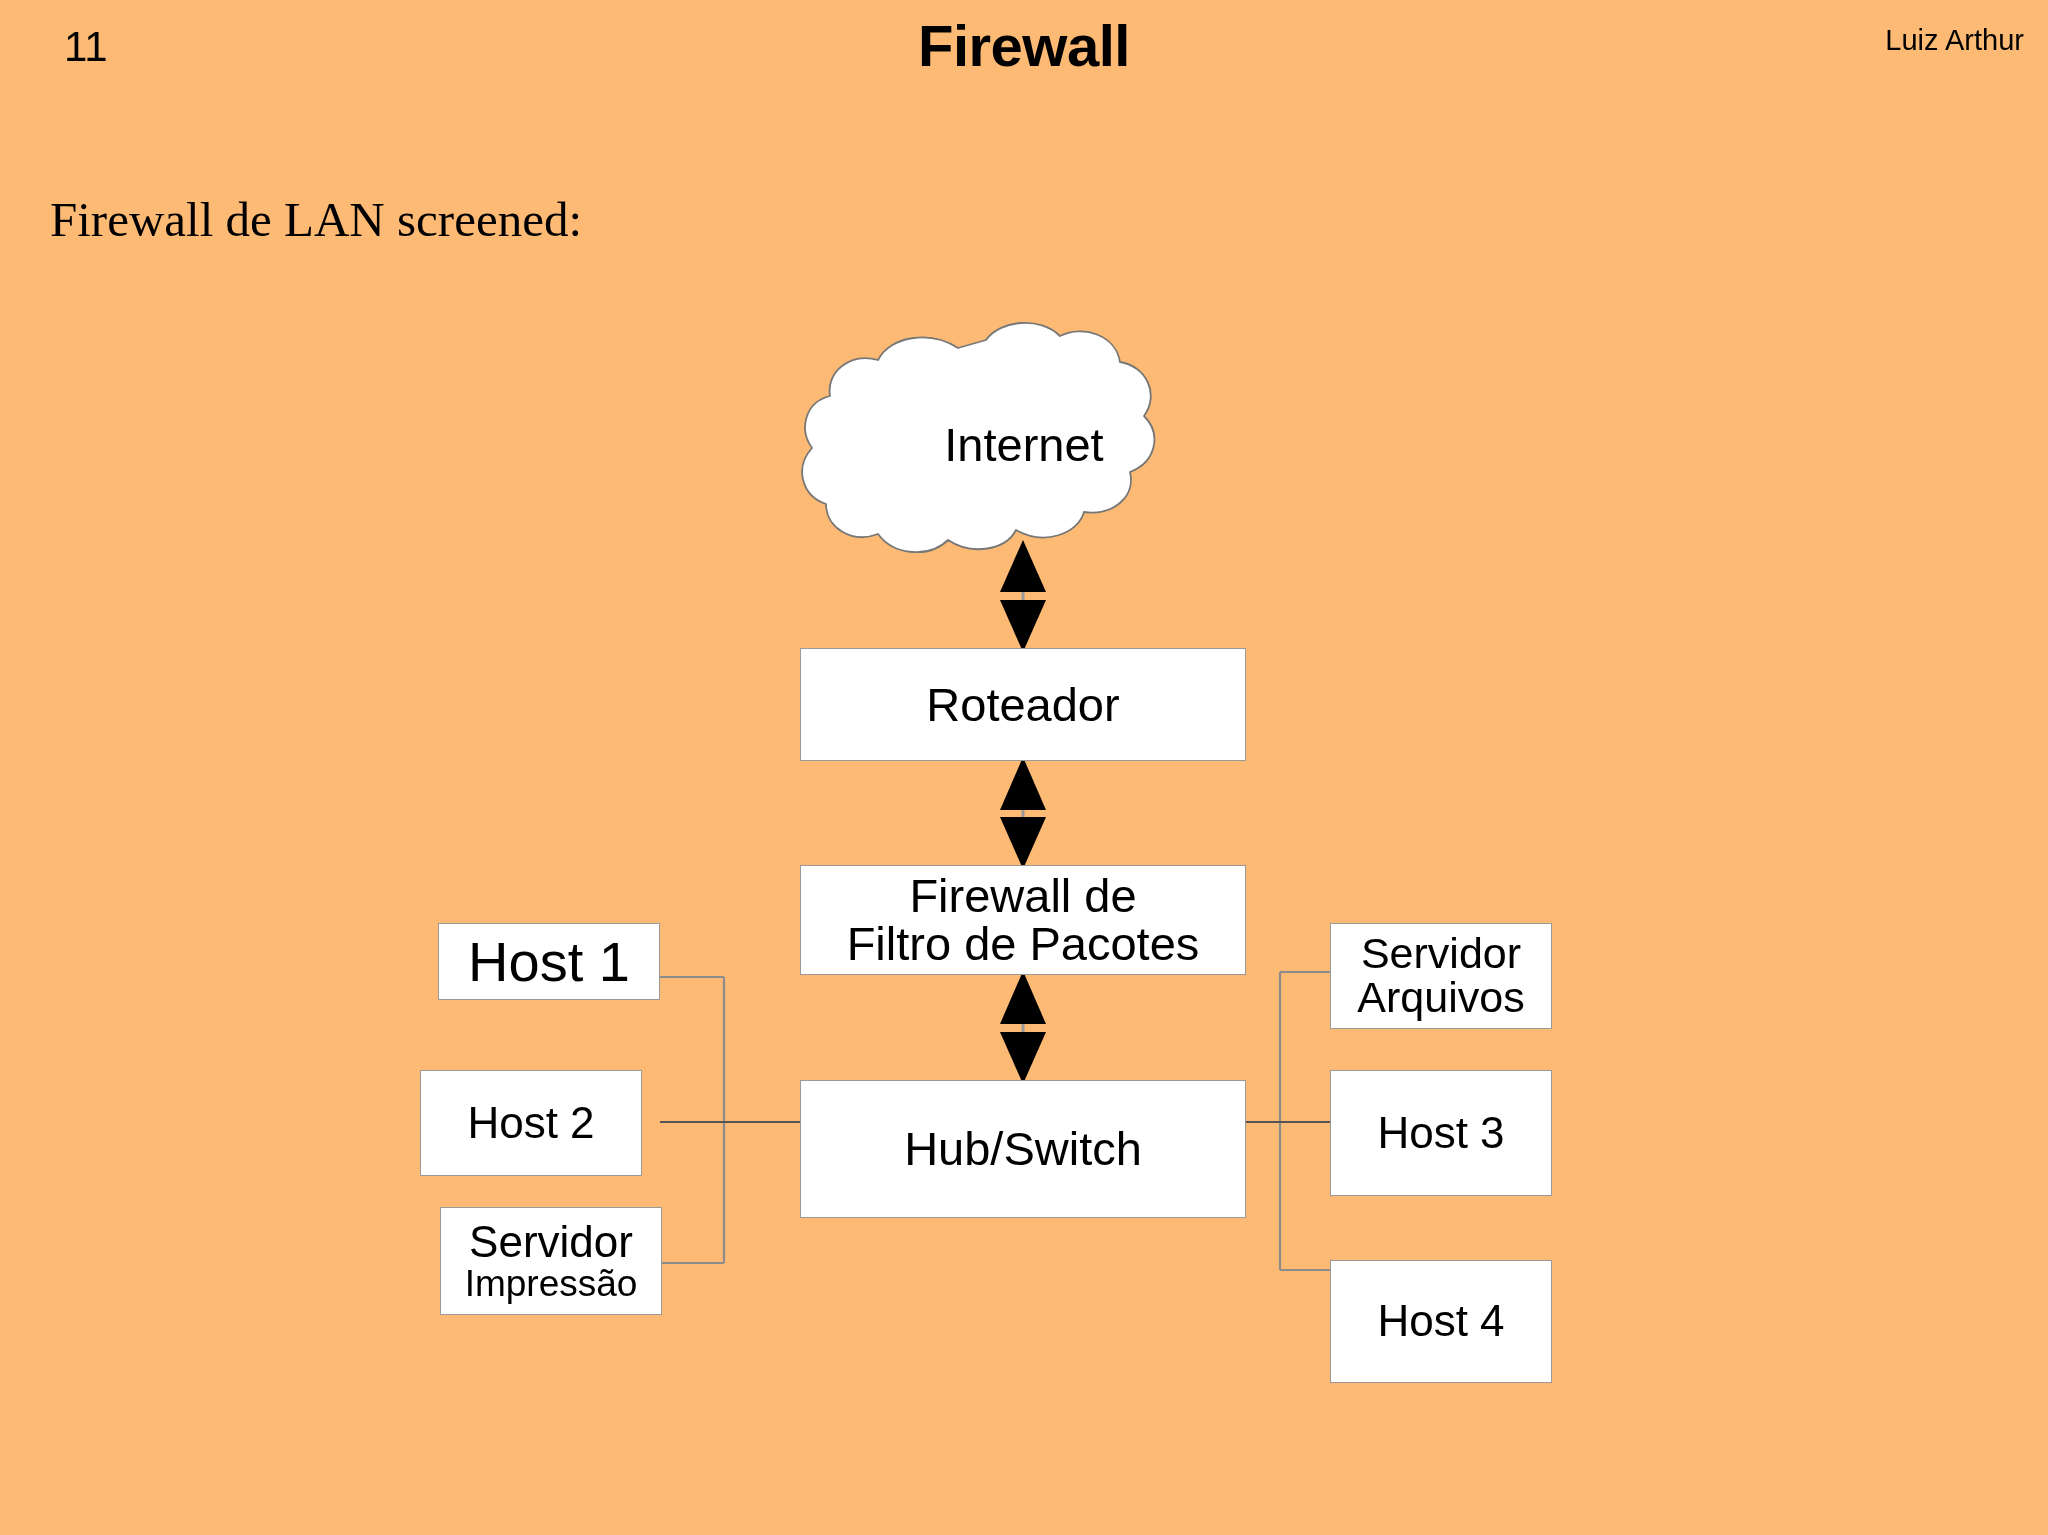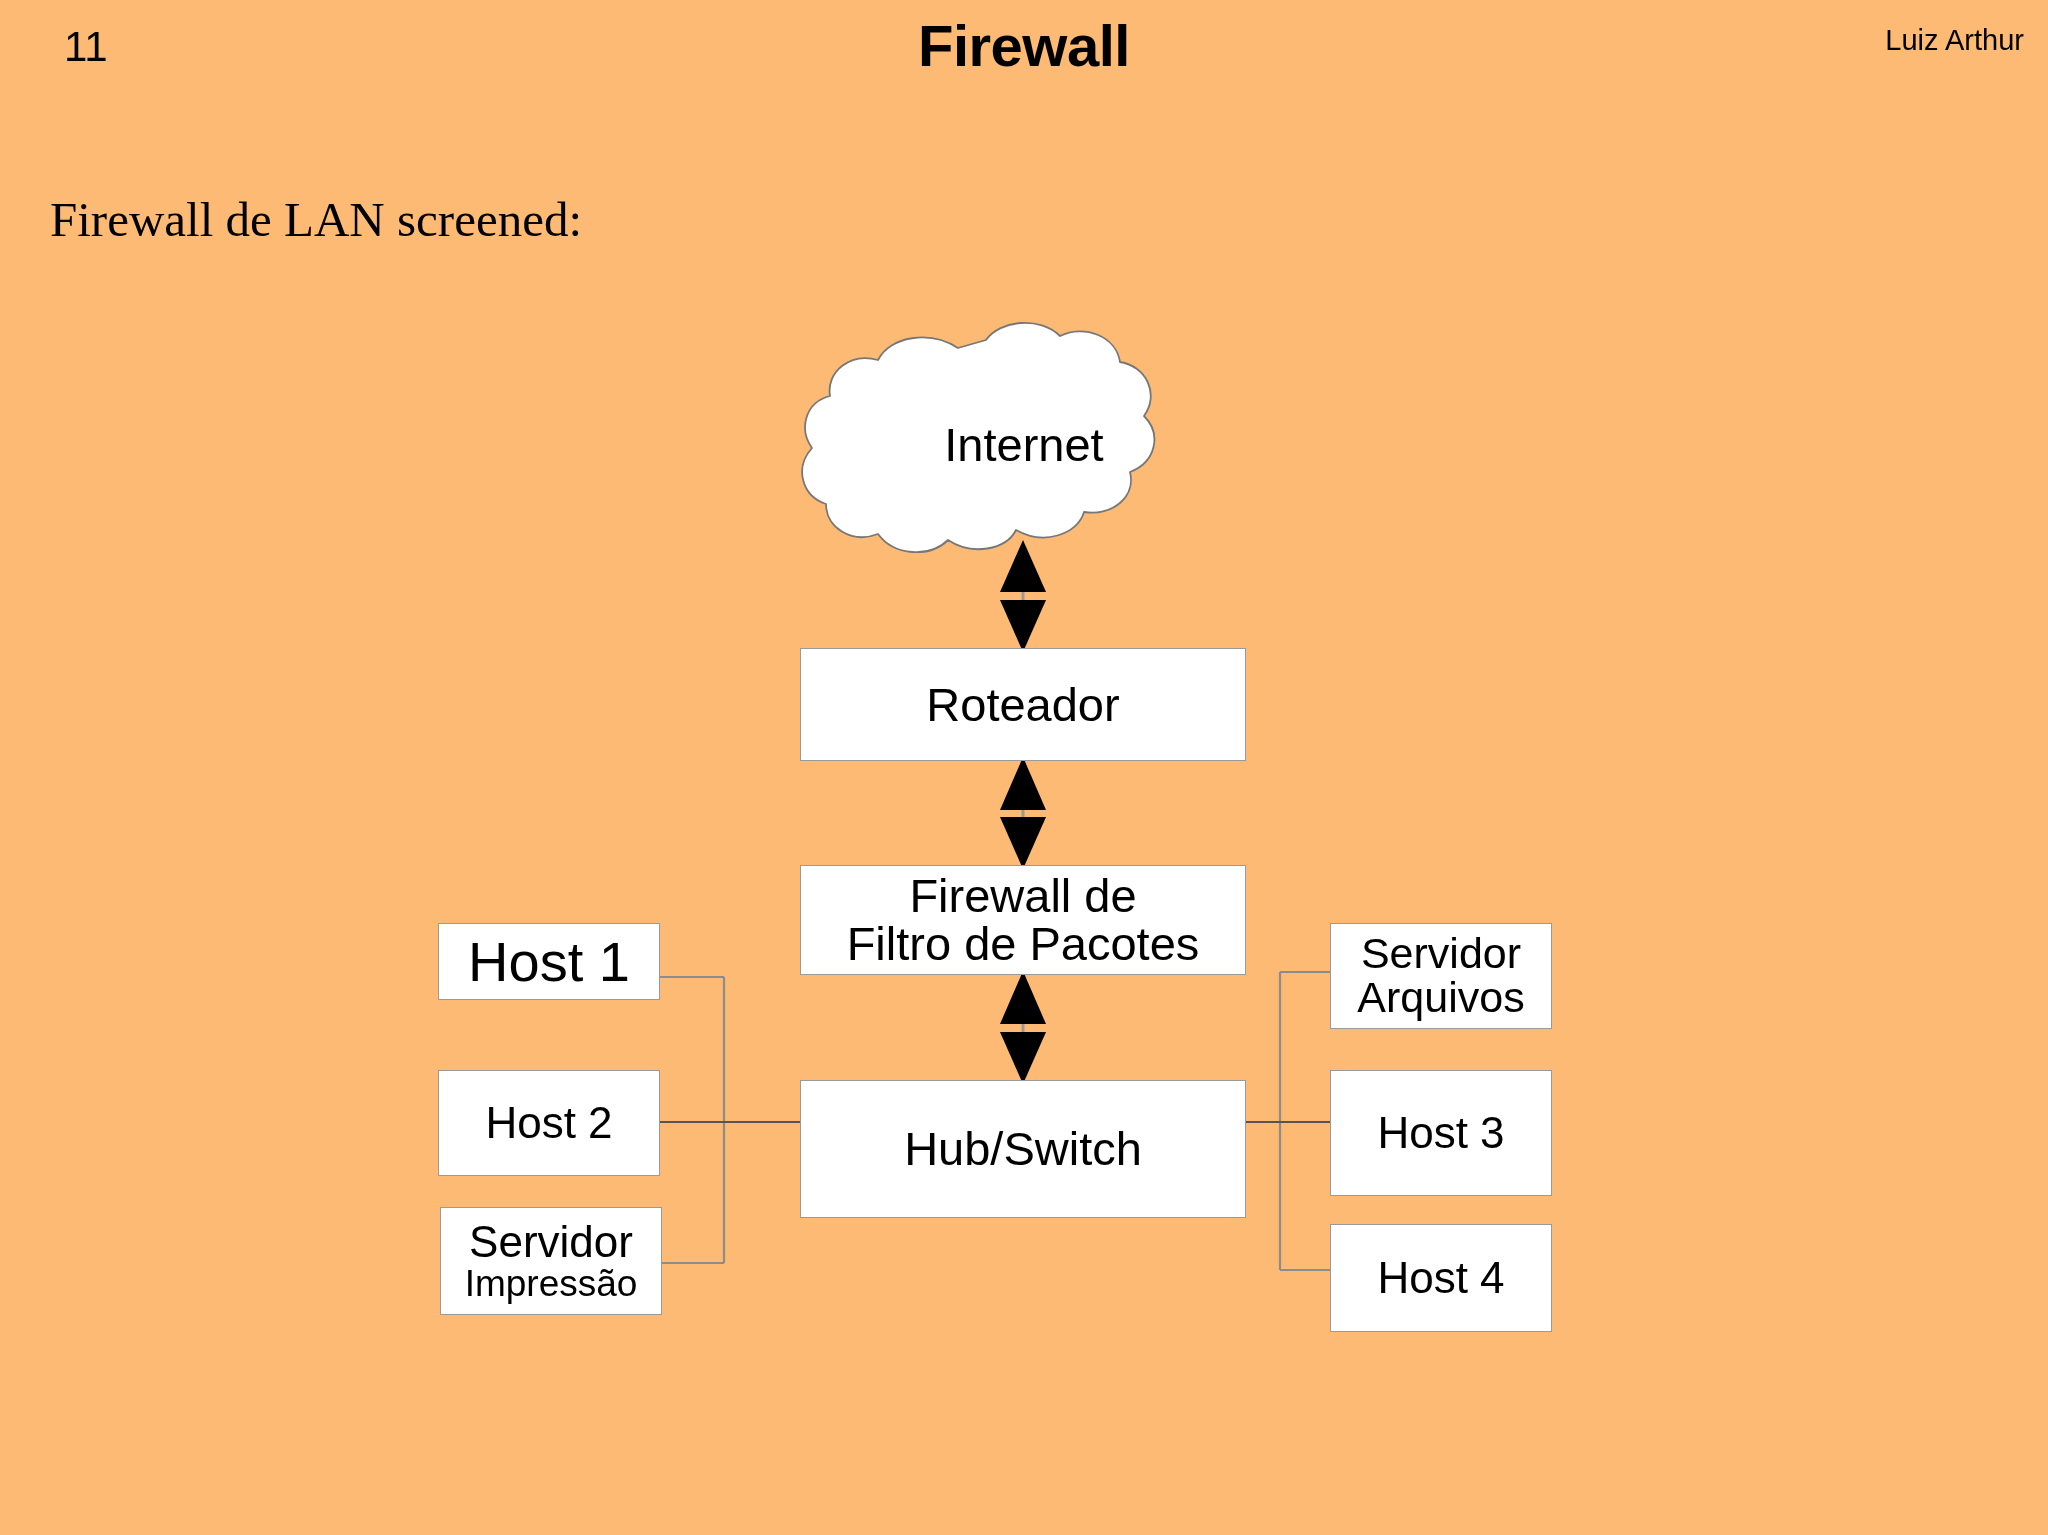--- a/index.html
+++ b/index.html
@@ -96,37 +96,37 @@
 
   
   #node-roteador { left: 800px; top: 648px; width: 446px; height: 113px; font-size: 47px; }
   #node-firewall { left: 800px; top: 865px; width: 446px; height: 110px; font-size: 47px; }
   #node-firewall .line1,
   #node-firewall .line2 { position: relative; }
   #node-hubswitch { left: 800px; top: 1080px; width: 446px; height: 138px; font-size: 47px; }
 
   
   #node-host1 { left: 438px; top: 923px; width: 222px; height: 77px; font-size: 56px; }
-  #node-host2 { left: 438px; top: 1070px; width: 222px; height: 106px; font-size: 44px; align-items: center; }
+  #node-host2 { left: 420px; top: 1070px; width: 222px; height: 106px; font-size: 44px; align-items: center; }
   #node-servidor-impressao {
     left: 440px; top: 1207px; width: 222px; height: 108px;
     font-size: 44px; overflow: visible;
   }
   #node-servidor-impressao .line1 { font-size: 44px; }
   #node-servidor-impressao .line2 { font-size: 37px; }
 
   
   #node-servidor-arquivos {
     left: 1330px; top: 923px; width: 222px; height: 106px;
     font-size: 44px; overflow: visible;
   }
   #node-servidor-arquivos .line1,
   #node-servidor-arquivos .line2 { font-size: 43px; }
   #node-host3 { left: 1330px; top: 1070px; width: 222px; height: 126px; font-size: 44px; }
-  #node-host4 { left: 1330px; top: 1224px; width: 222px; height: 108px; font-size: 44px; }
+  #node-host4 { left: 1330px; top: 1260px; width: 222px; height: 123px; font-size: 44px; }
 
   
   #node-internet {
     position: absolute;
     left: 828px;
     top: 325px;
     width: 392px;
     height: 218px;
   }
   #node-internet .cloud-label {

